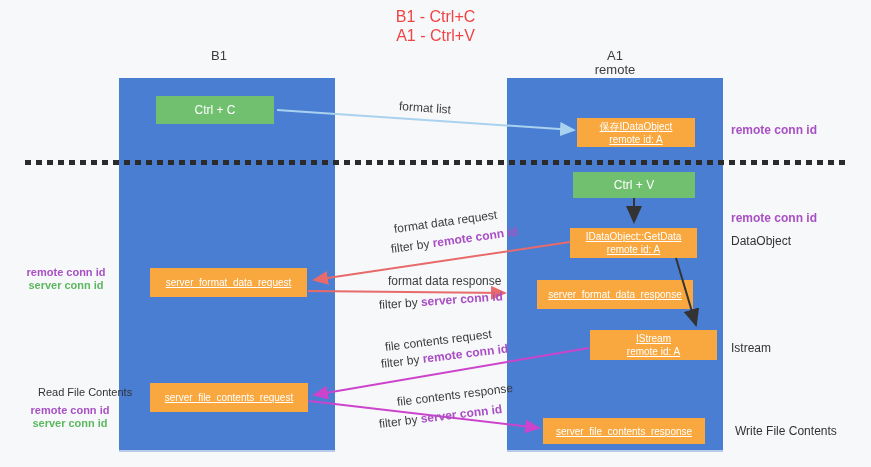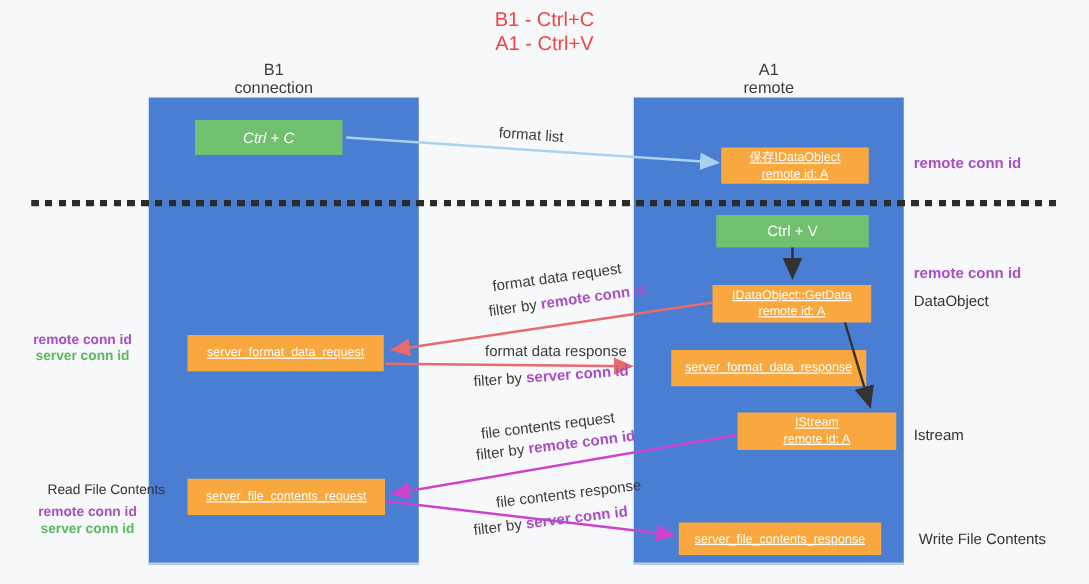--- a/index.html
+++ b/index.html
@@ -39,21 +39,20 @@
 
 <div class="stage">
 
   <div class="title">
     <div>B1 - Ctrl+C</div>
     <div>A1 - Ctrl+V</div>
   </div>
 
   <div class="lane-header" style="left:111px; top:49px;">
     <div>B1</div>
-    <div>connection</div>
   </div>
   <div class="lane-header" style="left:507px; top:49px;">
     <div>A1</div>
     <div>remote</div>
   </div>
 
   <div class="lane" style="left:119px;"></div>
   <div class="lane" style="left:507px;"></div>
 
   <div class="dashed-line"></div>
@@ -75,21 +74,21 @@
     </defs>
     <path d="M277,110 L574,130" stroke="#a9d2ef" stroke-width="2" fill="none" marker-end="url(#ah-blue)"></path>
     <path d="M634,198 L634,222" stroke="#333333" stroke-width="2" fill="none" marker-end="url(#ah-blk)"></path>
     <path d="M570,242 L314,280" stroke="#e86a6a" stroke-width="2" fill="none" marker-end="url(#ah-red)"></path>
     <path d="M308,291 L505,293" stroke="#e86a6a" stroke-width="2" fill="none" marker-end="url(#ah-red)"></path>
     <path d="M676,258 L696,325" stroke="#333333" stroke-width="2" fill="none" marker-end="url(#ah-blk)"></path>
     <path d="M589,348 L314,395" stroke="#cc44cc" stroke-width="2" fill="none" marker-end="url(#ah-mag)"></path>
     <path d="M309,401 L539,428" stroke="#cc44cc" stroke-width="2" fill="none" marker-end="url(#ah-mag)"></path>
   </svg>
 
-  <div class="node green" style="left:156px; top:96px; width:118px; height:28px;font-style:italic;">
+  <div class="node green" style="left:156px; top:96px; width:118px; height:28px;">
     <span class="l1">Ctrl + C</span>
   </div>
 
   <div class="node orange" style="left:577px; top:118px; width:118px; height:29px;">
     <span class="l1">保存IDataObject</span>
     <span class="l2">remote id: A</span>
   </div>
 
   <div class="node green" style="left:573px; top:172px; width:122px; height:26px;">
     <span class="l1">Ctrl + V</span>

